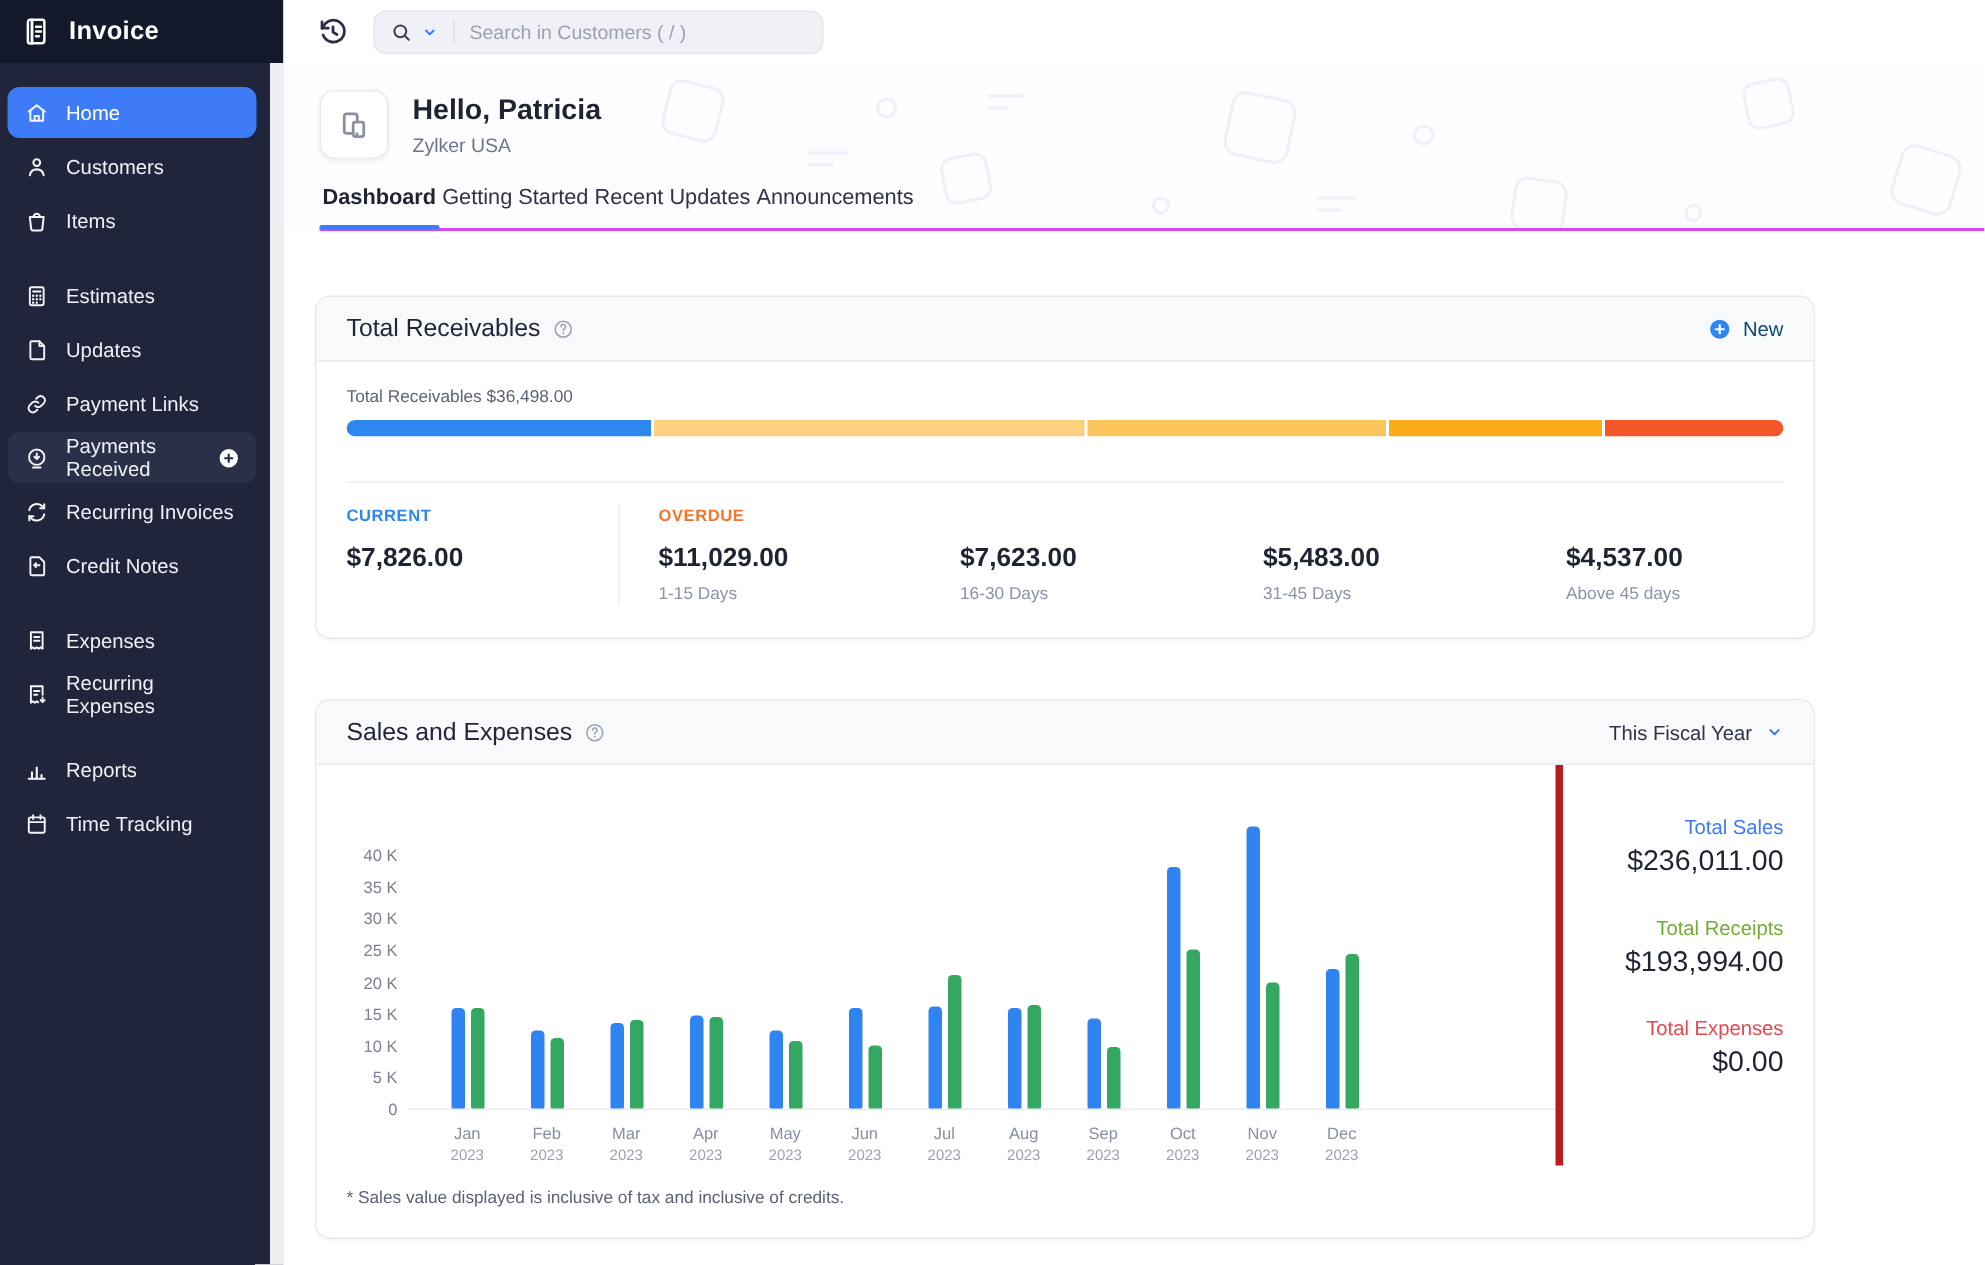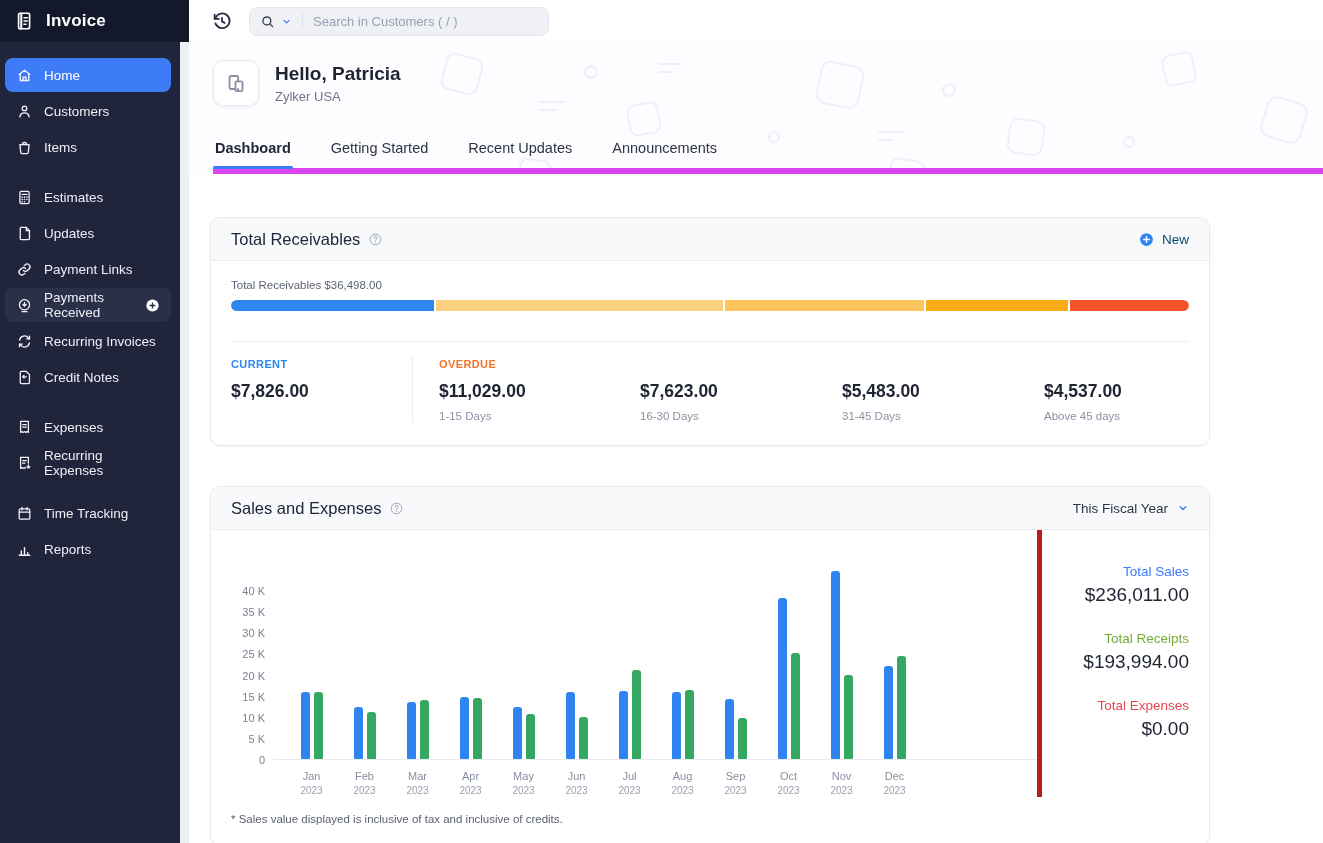--- a/index.html
+++ b/index.html
@@ -34,21 +34,21 @@
   .search-pill input { border:none; outline:none; background:transparent; flex:1; font-size:13px; color:#3c4254; font-family:Liberation Sans, sans-serif; }
   .search-pill input::placeholder { color:#98a0b2; }
 
   .hero { position:relative; padding:18px 0 0 24px; background:#fdfdff; }
   .hero-bg { position:absolute; inset:0; overflow:hidden; pointer-events:none; }
   .hero-row { display:flex; align-items:center; gap:16px; position:relative; }
   .avatar { width:46px; height:46px; background:#fff; border:1px solid #e8ebf2; border-radius:10px; box-shadow:0 1px 3px rgba(30,40,80,.08); display:flex; align-items:center; justify-content:center; }
   .avatar .icon { width:26px; height:26px; }
   .greeting { font-size:19px; font-weight:700; color:#1f2433; }
   .org { font-size:13px; color:#6f768b; margin-top:4px; }
-  .tabs-row { margin-top:34px; border-bottom:6px solid #d946ef; display:flex; gap:36px; position:relative; }
+  .tabs-row { margin-top:18px; border-bottom:2px solid #d946ef; display:flex; position:relative; }
   .tab { font-size:14.5px; color:#2e3447; padding:0 2px 12px; cursor:pointer; position:relative; white-space:nowrap; }
   .tab.active { font-weight:600; color:#1f2433; }
   .tab.active::after { content:""; position:absolute; left:0; right:0; bottom:-1px; height:3px; background:#3d7bf7; border-radius:2px; }
 
   .content { flex:1; padding:43px 0 0 21px; background:#fff; overflow:hidden; }
 
   .card { width:1000px; background:#fff; border:1px solid #e6e9f0; border-radius:10px; box-shadow:0 1px 2px rgba(35,45,80,.04); overflow:hidden; }
   .card-header { height:43px; background:#f8f9fb; border-bottom:1px solid #e9ecf2; display:flex; align-items:center; padding:0 20px; }
   .card-title { font-size:16.5px; font-weight:500; color:#21263c; }
   .help { width:15px; height:15px; margin-left:8px; }
@@ -226,35 +226,35 @@
                 <path d="M9.5 8h5M9.5 11.5h3"></path>
                 <path d="M17.5 14v4.4M15.6 16.6l1.9 1.9 1.9-1.9"></path>
               </svg>
             </span>
             <span>Recurring Expenses</span>
           </div>
         </div>
         <div class="nav-section">
           <div class="nav-item">
             <span class="icon">
+              <svg viewBox="0 0 24 24" fill="none" stroke="currentColor" stroke-width="2" stroke-linecap="round">
+                <path d="M4.5 20h15"></path>
+                <path d="M7.5 20v-6M12 20V9.5M16.5 20v-3.5"></path>
+              </svg>
+            </span>
+            <span>Reports</span>
+          </div>
+          <div class="nav-item">
+            <span class="icon">
               <svg viewBox="0 0 24 24" fill="none" stroke="currentColor" stroke-width="1.8" stroke-linecap="round" stroke-linejoin="round">
                 <rect x="4.5" y="5.5" width="15" height="14.5" rx="1.8"></rect>
                 <path d="M8.5 3.5v3.5M15.5 3.5v3.5M4.5 10h15"></path>
               </svg>
             </span>
             <span>Time Tracking</span>
-          </div>
-          <div class="nav-item">
-            <span class="icon">
-              <svg viewBox="0 0 24 24" fill="none" stroke="currentColor" stroke-width="2" stroke-linecap="round">
-                <path d="M4.5 20h15"></path>
-                <path d="M7.5 20v-6M12 20V9.5M16.5 20v-3.5"></path>
-              </svg>
-            </span>
-            <span>Reports</span>
           </div>
         </div>
       </nav>
     <div class="nav-gutter"></div>
   </aside>
 
   <div class="main">
 
     <div class="topbar">
       <span class="icon icon-btn">

